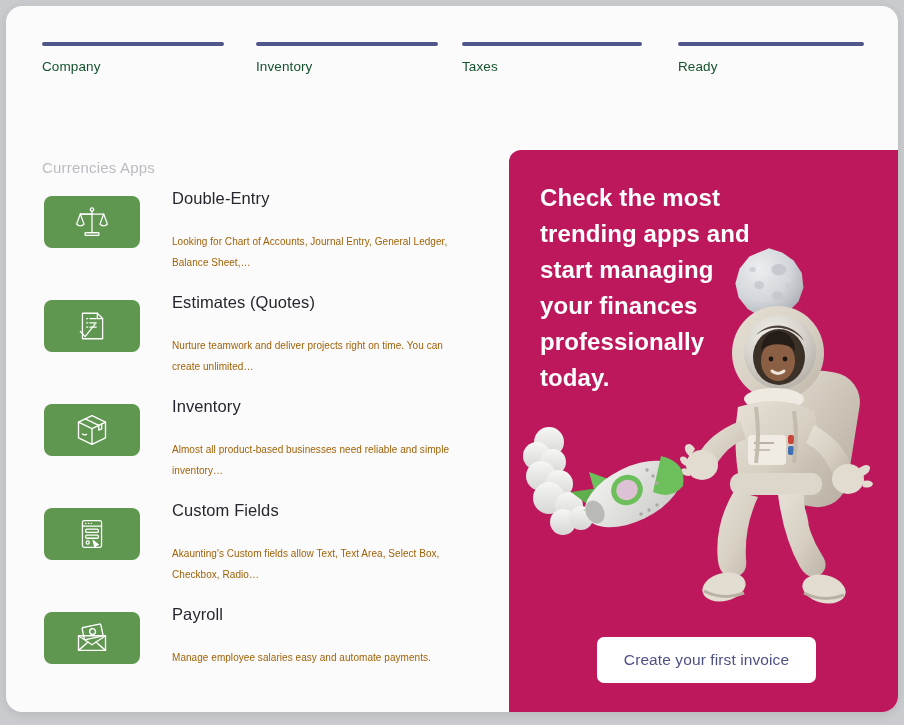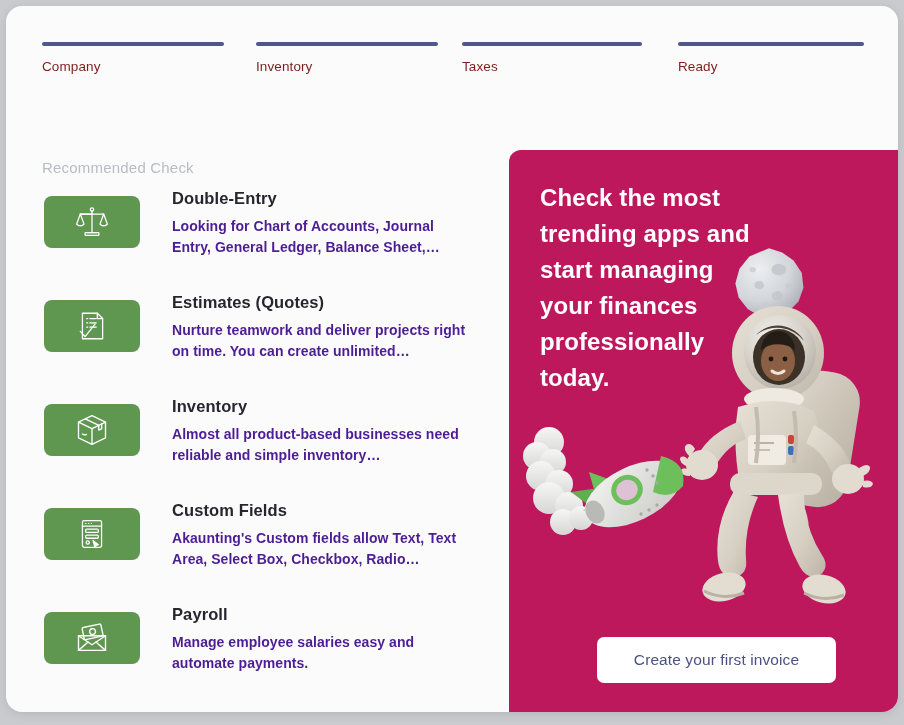--- a/index.html
+++ b/index.html
@@ -40,21 +40,21 @@
     top: 36px;
   }
   .step-bar {
     height: 4px;
     border-radius: 2px;
     background: #51568a;
   }
   .step-label {
     margin-top: 13px;
     font-size: 13.5px;
-    color: #7f1d1d;
+    color: #14532d;
     letter-spacing: .1px;
     white-space: nowrap;
   }
   #step-0 { left: 36px;  width: 182px; }
   #step-1 { left: 250px; width: 182px; }
   #step-2 { left: 456px; width: 180px; }
   #step-3 { left: 672px; width: 186px; }
 
   
   #apps-panel {
@@ -76,21 +76,20 @@
     position: absolute;
     left: 0;
     top: 58px;
     width: 503px;
   }
   .app-item {
     position: relative;
     height: 104px;
     padding-left: 20px;
     box-sizing: border-box;
-    font-weight: bold;
   }
   .app-icon-tile {
     position: absolute;
     left: 38px;
     top: 12px;
     width: 96px;
     height: 52px;
     background: #5f9650;
     border-radius: 8px;
     display: flex;
@@ -106,23 +105,23 @@
     top: 3px;
     width: 300px;
   }
   .app-title {
     font-size: 16.5px;
     color: #26262e;
     letter-spacing: .1px;
     line-height: 22px;
   }
   .app-desc {
-    margin-top: 7px;
-    font-size: 14px;
-    color: #4c1d95;
+    margin-top: 22px;
+    font-size: 10px;
+    color: #a16207;
     line-height: 21px;
     letter-spacing: .05px;
   }
 
   
   #promo-panel {
     position: absolute;
     left: 503px;
     top: 144px;
     width: 389px;
@@ -140,21 +139,21 @@
     font-weight: bold;
     color: #ffffff;
     line-height: 36px;
     letter-spacing: .1px;
     z-index: 3;
   }
   #promo-cta {
     position: absolute;
     left: 88px;
     top: 487px;
-    width: 239px;
+    width: 219px;
     height: 46px;
     background: #ffffff;
     border: none;
     border-radius: 7px;
     color: #4c5185;
     font-family: "Liberation Sans", sans-serif;
     font-size: 15.5px;
     letter-spacing: .1px;
     cursor: pointer;
     z-index: 4;
@@ -210,21 +209,21 @@
 
     <div class="step" id="step-2">
       <div class="step-bar"></div>
       <div class="step-label">Taxes</div>
     </div>
 
   </div>
 
   <div id="apps-panel">
 
-    <div id="apps-heading">Recommended Check</div>
+    <div id="apps-heading">Currencies Apps</div>
 
     <div id="apps-list">
 
       <div class="app-item">
         <div class="app-icon-tile">
           <svg width="34" height="34" viewBox="0 0 32 32" fill="none" stroke="#ffffff" stroke-width="1.2" stroke-linecap="round" stroke-linejoin="round">
             <circle cx="16" cy="4.2" r="1.6"></circle>
             <line x1="16" y1="5.8" x2="16" y2="26"></line>
             <line x1="5" y1="8.5" x2="27" y2="8.5"></line>
             <line x1="16" y1="8.5" x2="5" y2="8.5"></line>

